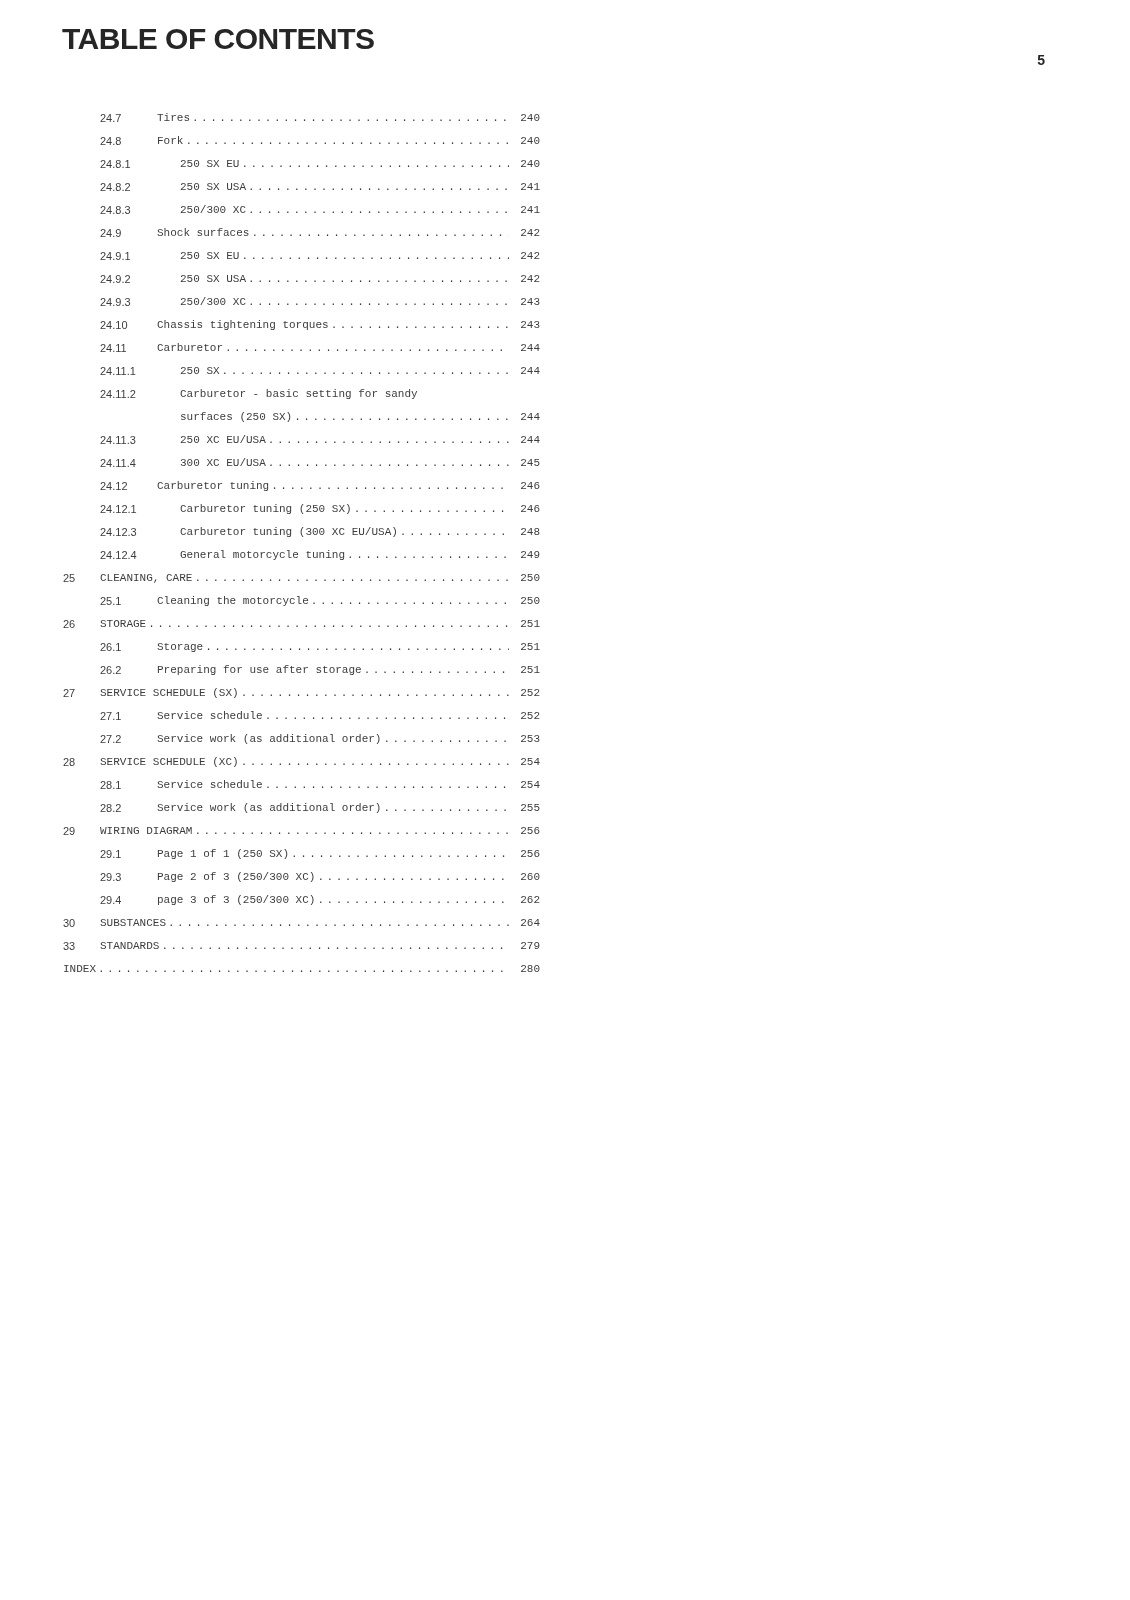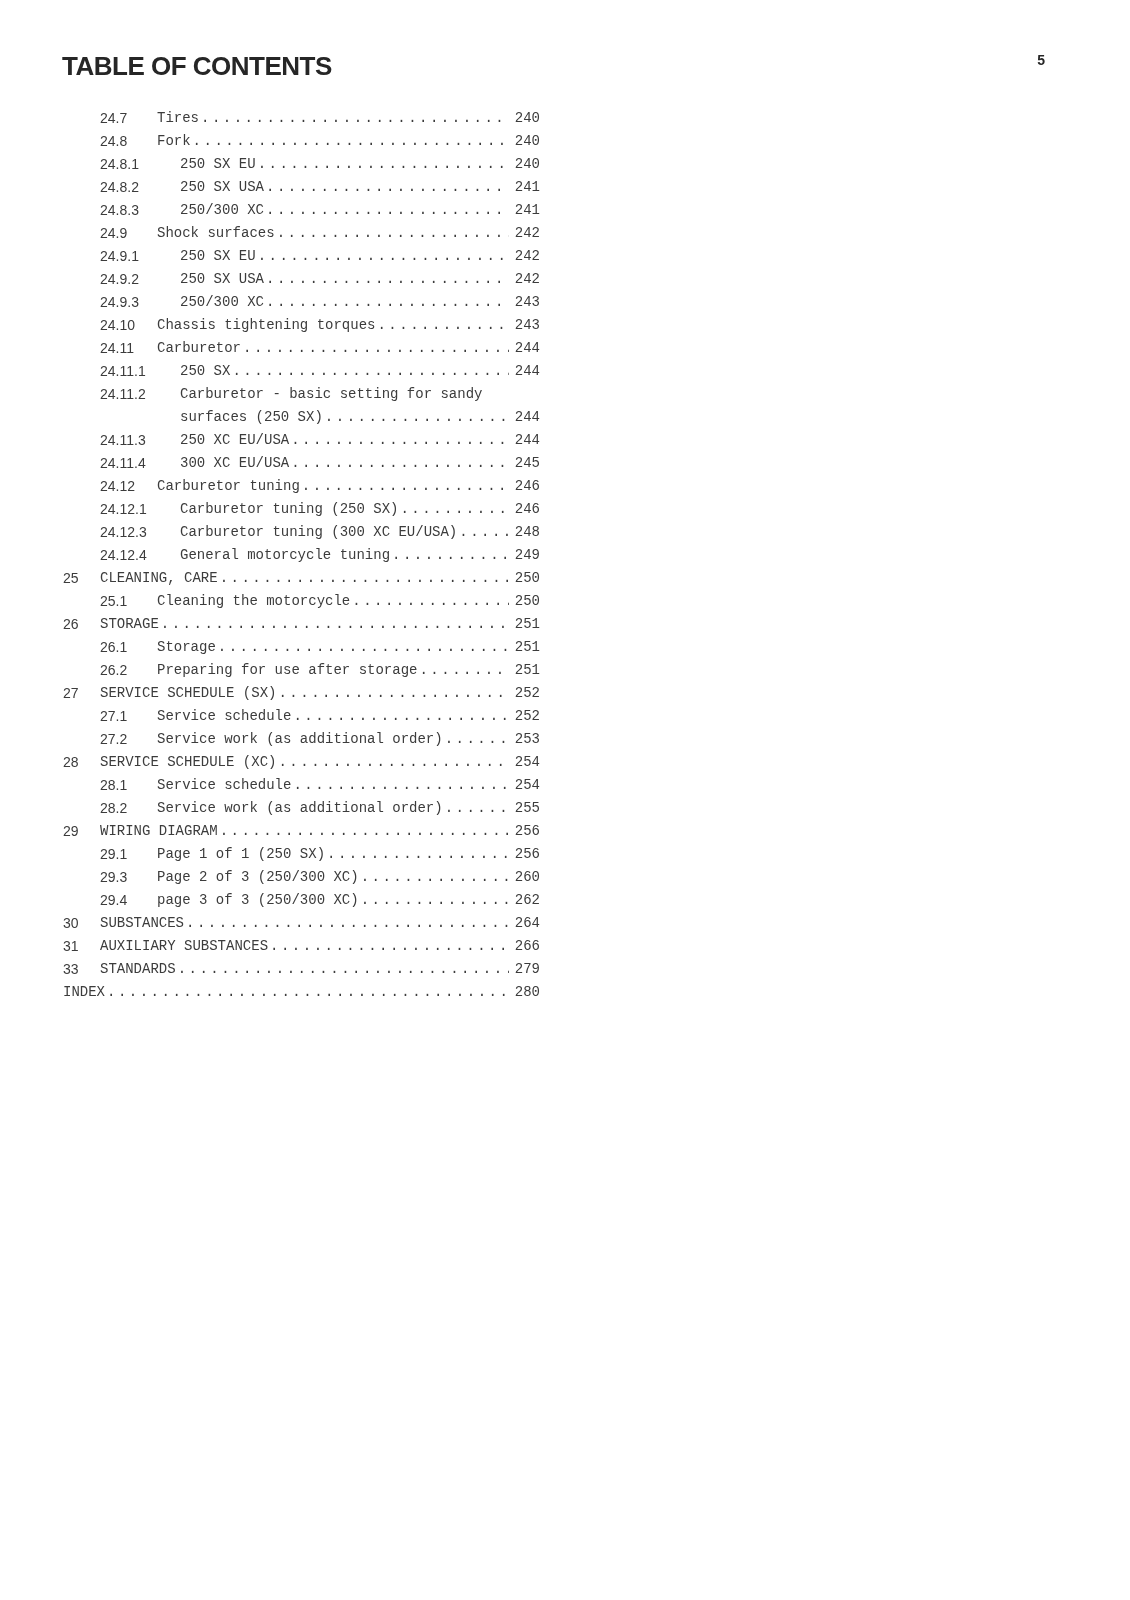--- a/index.html
+++ b/index.html
@@ -8,40 +8,40 @@
     width: 1130px;
     height: 1600px;
     position: relative;
     font-family: "Liberation Sans", sans-serif;
     color: #3c3c3c;
     overflow: hidden;
   }
   .doc-title {
     position: absolute;
     left: 62px;
-    top: 51px;
-    font-size: 26px;
+    top: 22px;
+    font-size: 30px;
     font-weight: bold;
     letter-spacing: -0.5px;
     color: #262626;
   }
   .corner-page-num {
     position: absolute;
     right: 85px;
     top: 52px;
     font-size: 14px;
     font-weight: bold;
     color: #262626;
   }
   .toc {
     position: absolute;
     left: 63px;
     top: 107px;
     width: 477px;
-    font-size: 14px;
+    font-size: 11px;
     line-height: 23px;
   }
   .toc-row { display: flex; align-items: flex-start; }
   .level-2, .level-3 { padding-left: 37px; }
   .num { flex: none; }
   .level-1 .num { width: 37px; }
   .level-2 .num { width: 57px; }
   .level-3 .num { width: 80px; }
   .content { flex: 1; min-width: 0; }
   .line { display: flex; align-items: center; font-family: Liberation Mono, monospace; }
@@ -414,30 +414,20 @@
       <span class="num">30</span>
       <div class="content">
         <div class="line">
           <span class="title">SUBSTANCES</span>
           <span class="leader"></span>
           <span class="page">264</span>
         </div>
       </div>
     </div>
     <div class="toc-row level-1">
-      <span class="num">31</span>
-      <div class="content">
-        <div class="line">
-          <span class="title">AUXILIARY SUBSTANCES</span>
-          <span class="leader"></span>
-          <span class="page">266</span>
-        </div>
-      </div>
-    </div>
-    <div class="toc-row level-1">
       <span class="num">33</span>
       <div class="content">
         <div class="line">
           <span class="title">STANDARDS</span>
           <span class="leader"></span>
           <span class="page">279</span>
         </div>
       </div>
     </div>
     <div class="toc-row level-1">

